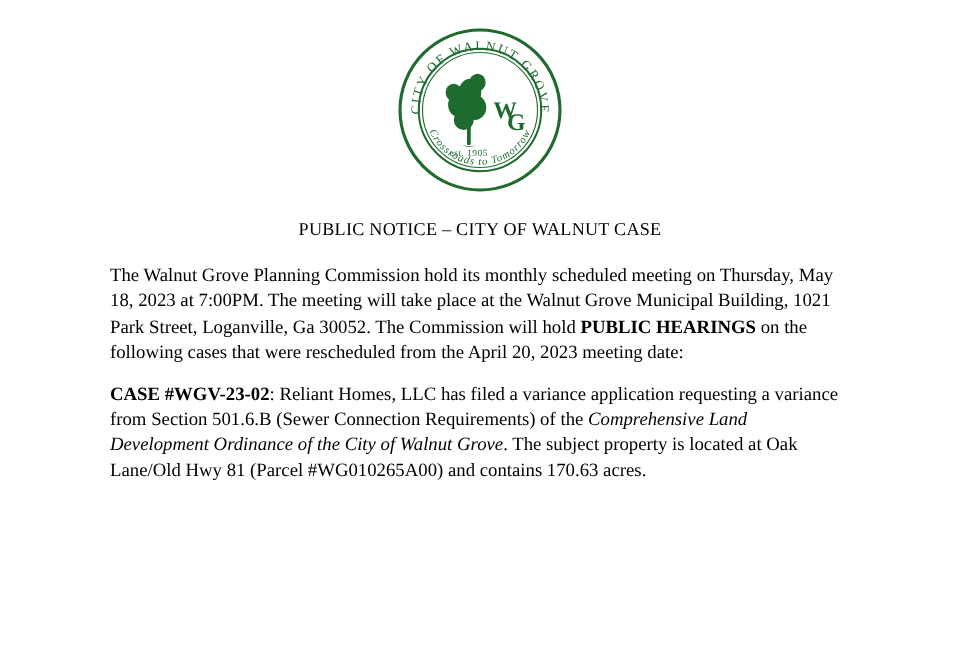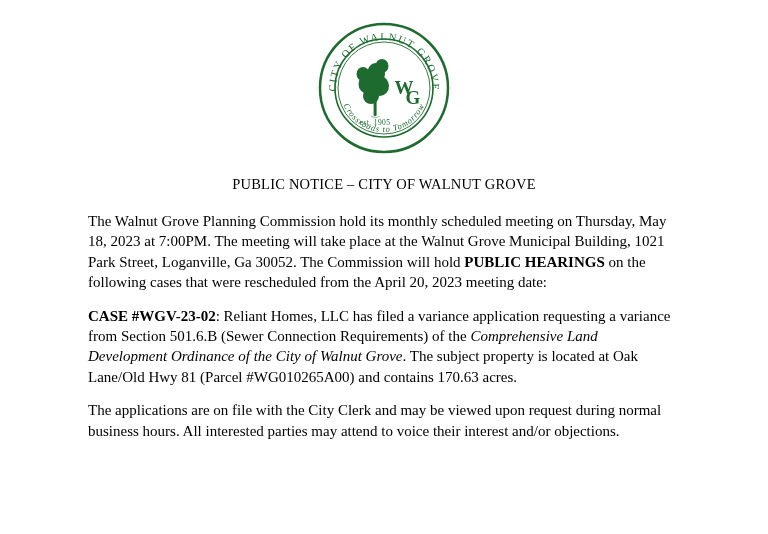--- a/index.html
+++ b/index.html
@@ -86,22 +86,21 @@
         </g>
 
         <text x="86" y="72" font-family="Liberation Serif, serif" font-size="19" fill="#1d6b2e" text-anchor="middle" font-weight="bold">W</text>
         <text x="95" y="82" font-family="Liberation Serif, serif" font-size="19" fill="#1d6b2e" text-anchor="middle" font-weight="bold">G</text>
 
         <text x="57" y="103" font-family="Liberation Serif, serif" font-size="7.5" fill="#1d6b2e" text-anchor="middle" letter-spacing="0.4">est. 1905</text>
       </svg>
     </div>
   </div>
 
-  <div class="doc-title">PUBLIC NOTICE – CITY OF WALNUT GROVE</div>
+  <div class="doc-title">PUBLIC NOTICE – CITY OF WALNUT CASE</div>
 
   <p class="body"><span>The Walnut Grove Planning Commission hold its monthly scheduled meeting on Thursday, May 18, 2023 at 7:00PM.  The meeting will take place at the Walnut Grove Municipal Building, 1021 Park Street, Loganville, Ga 30052. The Commission will hold </span><span class="b">PUBLIC HEARINGS</span><span> on the following cases that were rescheduled from the April 20, 2023 meeting date:</span></p>
 
   <p class="body"><span class="b">CASE #WGV-23-02</span><span>: Reliant Homes, LLC has filed a variance application requesting a variance from Section 501.6.B (Sewer Connection Requirements) of the </span><span class="i">Comprehensive Land Development Ordinance of the City of Walnut Grove</span><span>.  The subject property is located at Oak Lane/Old Hwy 81 (Parcel #WG010265A00) and contains 170.63 acres.</span></p>
 
 
-  <p class="body">The applications are on file with the City Clerk and may be viewed upon request during normal business hours. All interested parties may attend to voice their interest and/or objections.</p>
 
 </div>
 
 </body></html>

